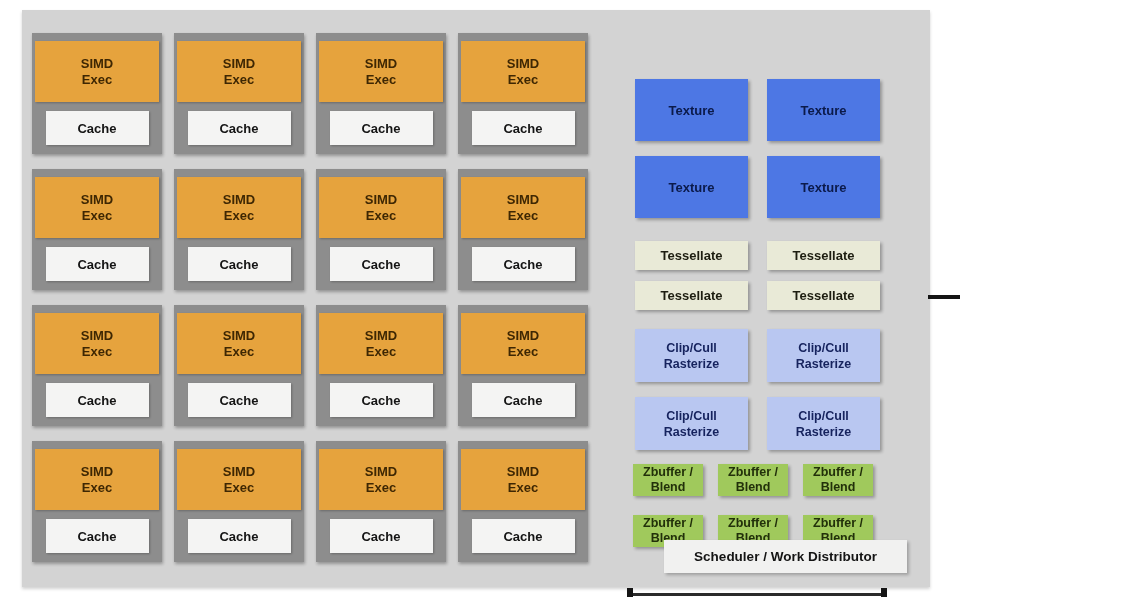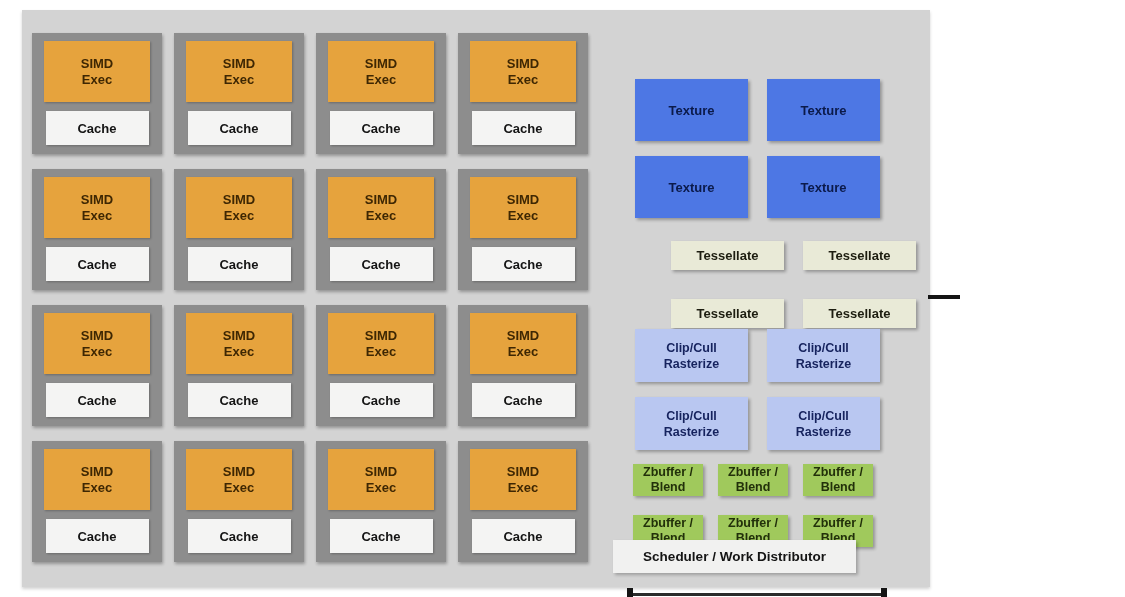--- a/index.html
+++ b/index.html
@@ -38,21 +38,21 @@
     width: 130px;
     height: 121px;
     background: #8d8d8d;
     box-shadow: 1px 2px 3px rgba(0,0,0,0.3);
     display: flex;
     flex-direction: column;
     align-items: center;
   }
   .simd-exec {
     margin-top: 8px;
-    width: 106px;
+    width: 124px;
     height: 61px;
     background: #e6a33d;
     color: #3e2703;
     font-weight: bold;
     font-size: 13px;
     line-height: 15.5px;
     display: flex;
     flex-direction: column;
     align-items: center;
     justify-content: center;
@@ -74,21 +74,21 @@
   }
 
   
   .flow-grid {
     position: absolute;
     display: flex;
     flex-wrap: wrap;
     margin-top: 46px;
   }
   .texture-grid   { left: 613px; top: 23px;  width: 245px; gap: 15px 19px; }
-  .tess-grid      { left: 649px; top: 185px; width: 245px; gap: 29px 19px; }
+  .tess-grid      { left: 613px; top: 185px; width: 245px; gap: 11px 19px; }
   .clip-grid      { left: 613px; top: 273px; width: 245px; gap: 15px 19px; }
   .zbuf-grid      { left: 611px; top: 408px; width: 240px; gap: 19px 15px; }
 
   .flow-box {
     display: flex;
     flex-direction: column;
     align-items: center;
     justify-content: center;
     text-align: center;
     font-weight: bold;
@@ -116,21 +116,21 @@
   .zbuf-box {
     width: 70px; height: 32px;
     background: #a0c95c;
     color: #22300a;
     font-size: 12.5px;
     line-height: 15px;
   }
 
   .scheduler-bar {
     position: absolute;
-    left: 591px;
+    left: 642px;
     top: 530px;
     width: 243px;
     height: 33px;
     background: #f1f1f0;
     color: #141414;
     font-weight: bold;
     font-size: 13.5px;
     display: flex;
     align-items: center;
     justify-content: center;

